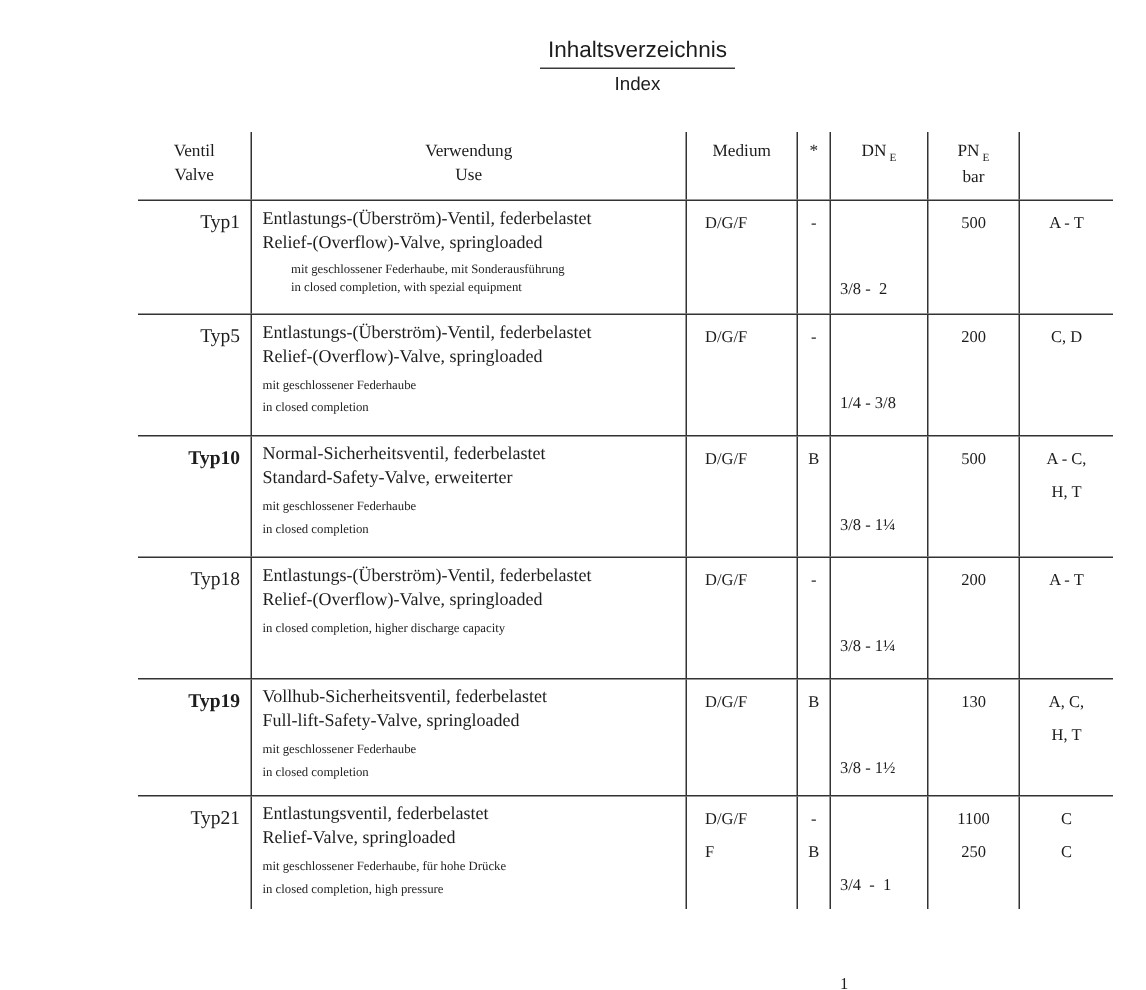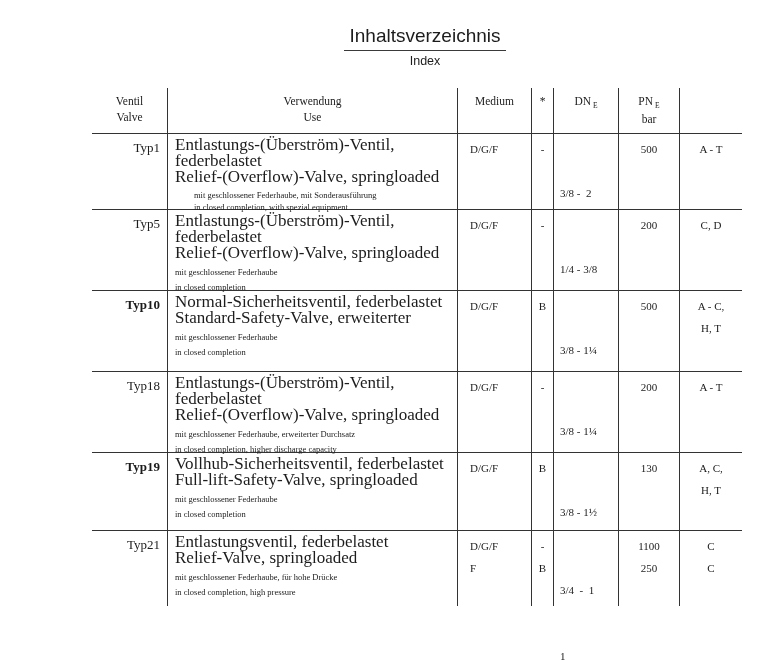--- a/index.html
+++ b/index.html
@@ -1,37 +1,37 @@
 <!DOCTYPE html>
 <html><head>
 <meta charset="utf-8">
 <style>
   html,body{margin:0;padding:0;background:#fff;}
   .page{position:relative;width:764px;height:660px;background:#ffffff;overflow:hidden;
         font-family:"Liberation Sans",sans-serif;color:#1c1c1c;}
   .title-block{position:absolute;left:100px;top:25px;width:650px;text-align:center;}
-  .title-de{display:inline-block;font-size:19px;padding:0 5px 3px 5px;border-bottom:1.5px solid #3a3a3a;}
+  .title-de{display:inline-block;font-size:15px;padding:0 5px 3px 5px;border-bottom:1.5px solid #3a3a3a;}
   .title-en{font-size:12.5px;margin-top:3px;}
   .tbl{position:absolute;left:92px;top:88px;width:650px;font-family:Liberation Serif, serif;}
   .thead,.trow{display:flex;}
   .bb{border-bottom:1px solid #333;}
   .c{box-sizing:border-box;height:100%;}
   .vr{border-right:1px solid #333;}
   .c1{width:76px;} .c2{width:290px;} .c3{width:74px;} .c4{width:22px;}
   .c5{width:65px;} .c6{width:61px;} .c7{width:62px;}
   .hh{height:45px;} .h75{height:75px;} .h80{height:80px;} .h77{height:77px;}
   .hc{padding-top:5px;font-size:11.5px;text-align:center;}
   .hc span{display:block;line-height:16px;}
   .hc .inl{display:inline;}
   .sub{font-size:7.5px;position:relative;top:3px;margin-left:2px;}
   .vt{padding:6px 0 0 18px;font-size:13px;}
   .typflex{display:flex;justify-content:flex-end;width:50px;}
   .boldtyp .typflex{font-weight:bold;}
   .vw{padding:3px 8px 0 7px;}
-  .vw .main span{display:block;font-size:17px;line-height:16px;}
+  .vw .main span{display:block;font-size:12px;line-height:16px;}
   .vw .sm{margin-top:4px;}
   .vw .sm span{display:block;font-size:8.5px;line-height:15px;color:#222;}
   .tight .sm{margin-top:4px;}
   .tight .sm span{line-height:12px;margin-left:19px;}
   .rc{padding-top:4px;font-size:11px;line-height:22px;}
   .rc span{display:block;}
   .ctr{text-align:center;}
   .med{padding-left:12px;}
   .dn{padding-left:6px;white-space:pre;}
 </style>
@@ -189,21 +189,20 @@
             <span>Typ</span>
             <span>18</span>
           </span>
       </div>
       <div class="c c2 vr vw">
         <div class="main">
           <span>Entlastungs-(Überström)-Ventil, federbelastet</span>
           <span>Relief-(Overflow)-Valve, springloaded</span>
         </div>
         <div class="sm">
-          <span>mit geschlossener Federhaube, erweiterter Durchsatz</span>
           <span>in closed completion, higher discharge capacity</span>
         </div>
       </div>
       <div class="c c3 vr rc med">
         <span>D/G/F</span>
       </div>
       <div class="c c4 vr rc ctr">
         <span>-</span>
       </div>
       <div class="c c5 vr rc dn">

